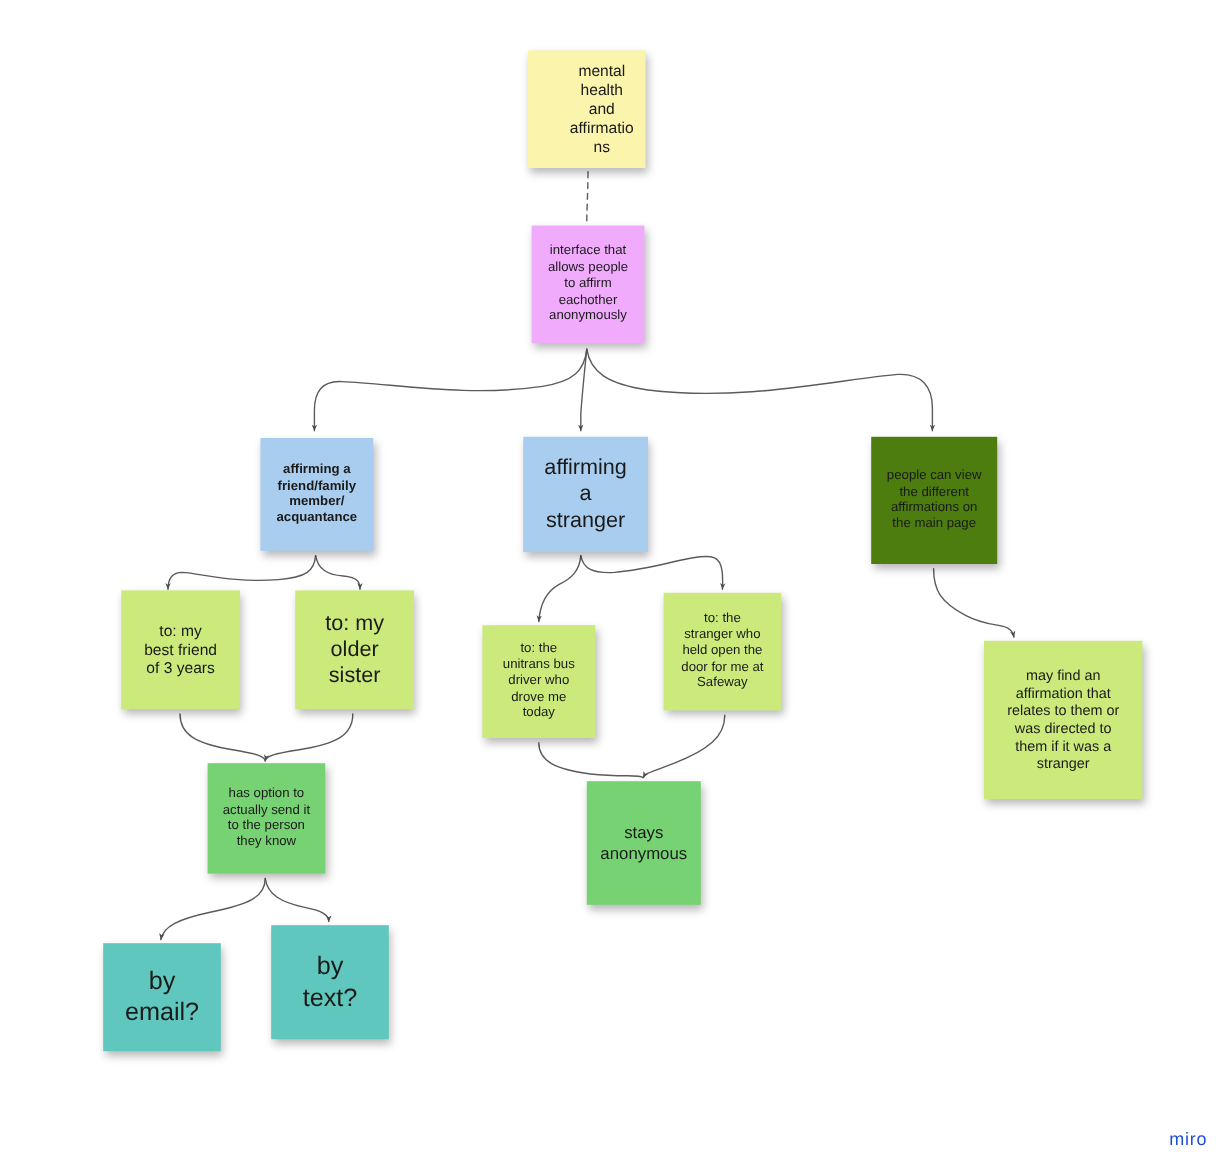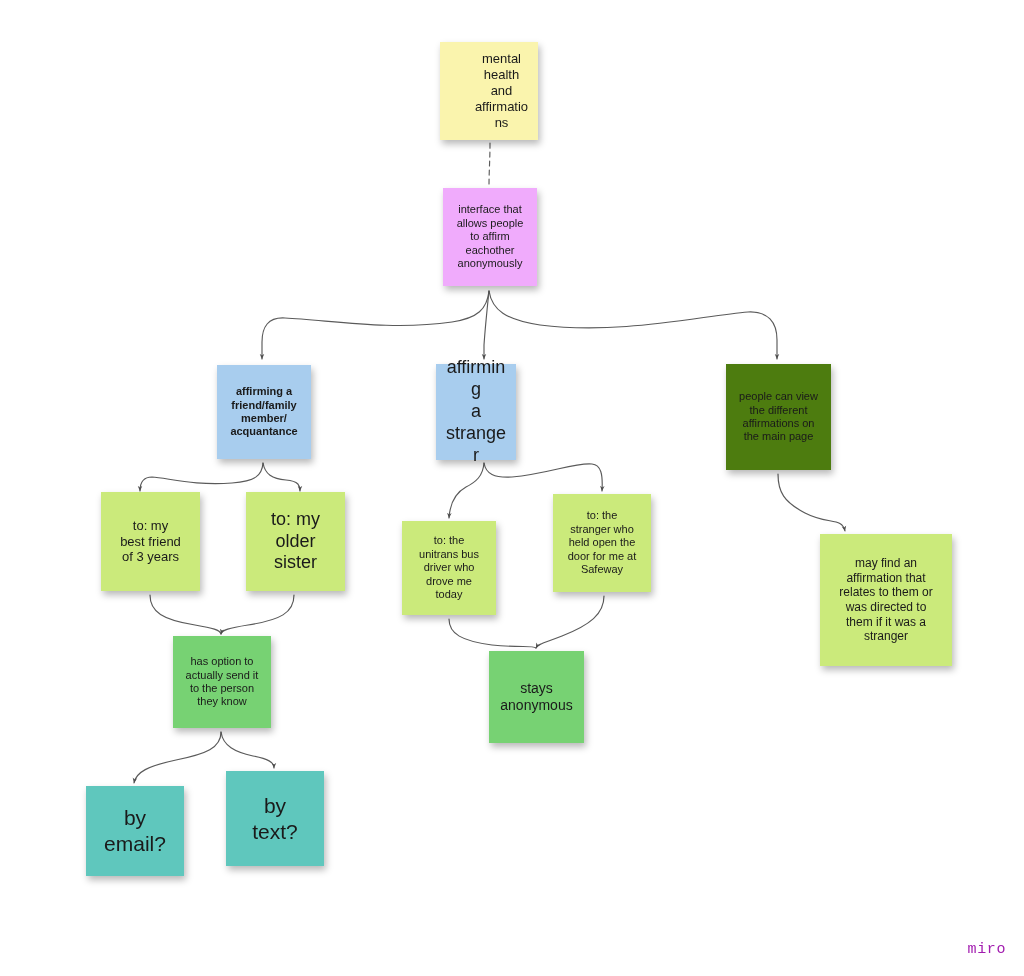--- a/index.html
+++ b/index.html
@@ -43,24 +43,24 @@
     white-space: pre-line;
     word-break: break-word;
   }
   .note .txt {
     display: block;
     width: 100%;
     white-space: pre-line;
   }
   .watermark {
     position: absolute;
-    color: #a21caf;
+    color: #1d4ed8;
     font-size: 15px;
     letter-spacing: 0.6px;
-    font-family: Liberation Mono, monospace;
+    font-family: Liberation Sans, sans-serif;
   }
 </style>
 </head>
 <body>
 
 <div id="board">
 
   <svg id="connectors" viewBox="0 0 1024 976" width="1024" height="976" xmlns="http://www.w3.org/2000/svg">
     <defs>
       <marker id="arrowhead" viewBox="0 0 10 10" refX="8.6" refY="5" markerWidth="5.2" markerHeight="5.2" orient="auto-start-reverse">
@@ -92,21 +92,21 @@
 affirmations</span></div>
       <div class="note" style="left: 443px; top: 188px; width: 94px; height: 98px; background: #f0abfc; font-size: 11px;"><span class="txt">interface that
 allows people
 to affirm
 eachother
 anonymously</span></div>
       <div class="note" style="left: 217px; top: 365px; width: 94px; height: 94px; background: rgb(168, 205, 238); font-size: 11px; font-weight: bold;"><span class="txt">affirming a
 friend/family
 member/
 acquantance</span></div>
-      <div class="note" style="left: 436px; top: 364px; width: 80px; height: 96px; background: rgb(168, 205, 238); font-size: 18px;"><span class="txt">affirming
+      <div class="note" style="left: 436px; top: 364px; width: 104px; height: 96px; background: rgb(168, 205, 238); font-size: 18px;"><span class="txt">affirming
 a
 stranger</span></div>
       <div class="note" style="left: 726px; top: 364px; width: 105px; height: 106px; background: #4d7c0f; font-size: 11px;"><span class="txt">people can view
 the different
 affirmations on
 the main page</span></div>
       <div class="note" style="left: 101px; top: 492px; width: 99px; height: 99px; background: rgb(203, 234, 123); font-size: 13px;"><span class="txt">to: my
 best friend
 of 3 years</span></div>
       <div class="note" style="left: 246px; top: 492px; width: 99px; height: 99px; background: rgb(203, 234, 123); font-size: 18px;"><span class="txt">to: my
@@ -125,21 +125,21 @@
       <div class="note" style="left: 784px; top: 534px; width: 132px; height: 132px; background: rgb(203, 234, 123); font-size: 12px; margin-left: 36px;"><span class="txt">may find an
 affirmation that
 relates to them or
 was directed to
 them if it was a
 stranger</span></div>
       <div class="note" style="left: 173px; top: 636px; width: 98px; height: 92px; background: rgb(119, 210, 115); font-size: 11px;"><span class="txt">has option to
 actually send it
 to the person
 they know</span></div>
-      <div class="note" style="left: 489px; top: 651px; width: 95px; height: 92px; background: rgb(119, 210, 115); font-size: 14px;"><span class="txt">stays
+      <div class="note" style="left: 489px; top: 651px; width: 95px; height: 103px; background: rgb(119, 210, 115); font-size: 14px;"><span class="txt">stays
 anonymous</span></div>
       <div class="note" style="left: 86px; top: 786px; width: 98px; height: 90px; background: rgb(95, 199, 189); font-size: 21px;"><span class="txt">by
 email?</span></div>
       <div class="note" style="left: 226px; top: 771px; width: 98px; height: 95px; background: rgb(95, 199, 189); font-size: 21px;"><span class="txt">by
 text?</span></div>
     </div>
 
   <div class="watermark" style="right:18px; bottom:18px;">miro</div>
 </div>
 

